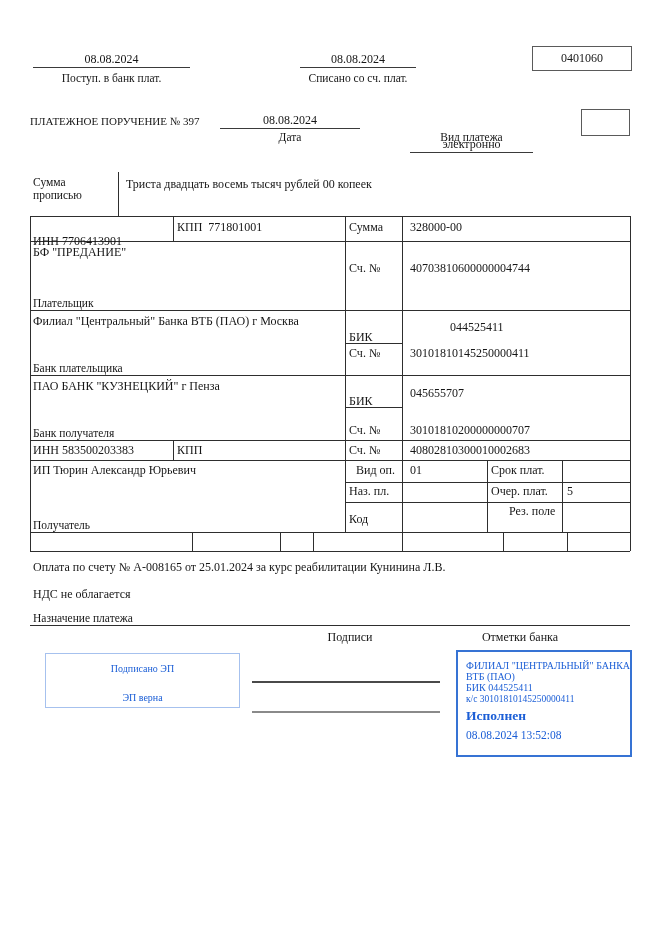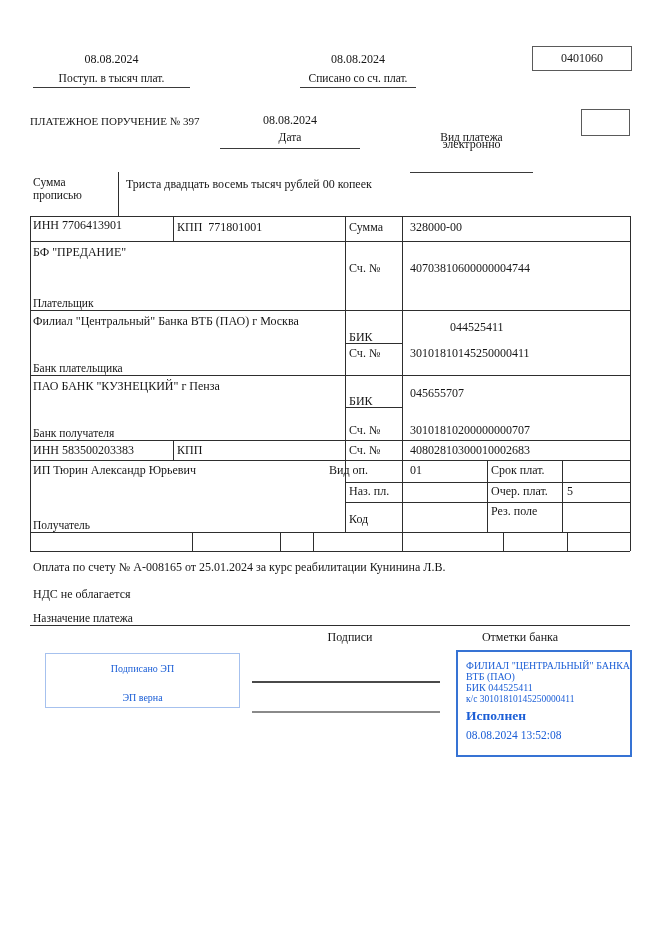--- a/index.html
+++ b/index.html
@@ -8,33 +8,33 @@
     font-family:"Liberation Serif","DejaVu Serif",serif;
     color:#161616;
   }
   .t{position:absolute;font-size:12px;line-height:1.12;white-space:nowrap;}
   .sm{font-size:11.5px;}
   .center{text-align:center;}
   .pre{white-space:pre;}
   .wrap{white-space:normal;}
   .hl{position:absolute;height:1px;background:#2e2e2e;}
   .vl{position:absolute;width:1px;background:#2e2e2e;}
-  .ubox{position:absolute;border-bottom:1px solid #3a3a3a;text-align:center;font-size:12px;padding-bottom:20px;}
+  .ubox{position:absolute;border-bottom:1px solid #3a3a3a;text-align:center;font-size:12px;padding-bottom:0;}
   .fbox{position:absolute;border:1px solid #5a5a5a;text-align:center;}
   .blue{color:var(--stamp-blue,#1b5ed6);}
   .stamp-left{position:absolute;left:45px;top:653px;width:193px;height:53px;border:1px solid #a6c1ee;text-align:center;}
   .stamp-right{position:absolute;left:456px;top:650px;width:172px;height:103px;border:2px solid #3673d4;}
   .stamp-right .t{left:8px;}
   .sigline{position:absolute;height:2px;}
 </style>
 </head>
 <body>
 
 <div class="ubox" style="left:33px;top:52px;width:157px;">08.08.2024</div>
-<div class="t sm center" style="left:33px;top:72px;width:157px;">Поступ. в тысяч плат.</div>
+<div class="t sm center" style="left:33px;top:72px;width:157px;">Поступ. в банк плат.</div>
 <div class="ubox" style="left:300px;top:52px;width:116px;">08.08.2024</div>
 <div class="t sm center" style="left:300px;top:72px;width:116px;">Списано со сч. плат.</div>
 <div class="fbox" style="left:532px;top:46px;width:98px;height:23px;line-height:22px;font-size:12px;">0401060</div>
 
 <div class="t" style="left:30px;top:115px;font-size:11px;">ПЛАТЕЖНОЕ ПОРУЧЕНИЕ № 397</div>
 <div class="ubox" style="left:220px;top:113px;width:140px;">08.08.2024</div>
 <div class="t sm center" style="left:220px;top:131px;width:140px;">Дата</div>
 <div class="ubox" style="left:410px;top:113px;width:123px;margin-top:24px;">электронно</div>
 <div class="t sm center" style="left:410px;top:131px;width:123px;">Вид платежа</div>
 <div class="fbox" style="left:581px;top:109px;width:47px;height:25px;"></div>
@@ -63,21 +63,21 @@
 <div class="vl" style="left:345px;top:216px;height:316px;"></div>
 <div class="vl" style="left:402px;top:216px;height:335px;"></div>
 <div class="vl" style="left:487px;top:460px;height:72px;"></div>
 <div class="vl" style="left:562px;top:460px;height:72px;"></div>
 <div class="vl" style="left:192px;top:532px;height:19px;"></div>
 <div class="vl" style="left:280px;top:532px;height:19px;"></div>
 <div class="vl" style="left:313px;top:532px;height:19px;"></div>
 <div class="vl" style="left:503px;top:532px;height:19px;"></div>
 <div class="vl" style="left:567px;top:532px;height:19px;"></div>
 
-<div class="t" style="left:33px;top:219px;">ИНН 7706413901</div>
+<div class="t" style="left:33px;top:235px;">ИНН 7706413901</div>
 <div class="t pre" style="left:177px;top:221px;">КПП  771801001</div>
 <div class="t" style="left:349px;top:221px;">Сумма</div>
 <div class="t" style="left:410px;top:221px;">328000-00</div>
 
 <div class="t" style="left:33px;top:246px;">БФ "ПРЕДАНИЕ"</div>
 <div class="t" style="left:349px;top:262px;">Сч. №</div>
 <div class="t" style="left:410px;top:262px;">40703810600000004744</div>
 <div class="t sm" style="left:33px;top:297px;">Плательщик</div>
 
 <div class="t" style="left:33px;top:315px;">Филиал "Центральный" Банка ВТБ (ПАО) г Москва</div>
@@ -93,31 +93,31 @@
 <div class="t" style="left:349px;top:424px;">Сч. №</div>
 <div class="t" style="left:410px;top:424px;">30101810200000000707</div>
 <div class="t sm" style="left:33px;top:427px;">Банк получателя</div>
 
 <div class="t" style="left:33px;top:444px;">ИНН 583500203383</div>
 <div class="t" style="left:177px;top:444px;">КПП</div>
 <div class="t" style="left:349px;top:444px;">Сч. №</div>
 <div class="t" style="left:410px;top:444px;">40802810300010002683</div>
 
 <div class="t" style="left:33px;top:464px;">ИП Тюрин Александр Юрьевич</div>
-<div class="t" style="left:329px;top:464px;font-family:Liberation Serif, serif;">Вид оп.</div>
+<div class="t" style="left:356px;top:464px;font-family:Liberation Serif, serif;">Вид оп.</div>
 <div class="t" style="left:410px;top:464px;">01</div>
 <div class="t" style="left:491px;top:464px;">Срок плат.</div>
 <div class="t" style="left:567px;top:464px;"></div>
 <div class="t" style="left:349px;top:485px;">Наз. пл.</div>
 <div class="t" style="left:410px;top:485px;"></div>
 <div class="t" style="left:491px;top:485px;">Очер. плат.</div>
 <div class="t" style="left:567px;top:485px;">5</div>
 <div class="t" style="left:349px;top:513px;">Код</div>
 <div class="t" style="left:410px;top:513px;"></div>
-<div class="t" style="left:491px;top:505px;">Рез. поле</div>
+<div class="t" style="left:509px;top:505px;">Рез. поле</div>
 <div class="t" style="left:567px;top:505px;"></div>
 <div class="t sm" style="left:33px;top:519px;">Получатель</div>
 
 <div class="t" style="left:33px;top:561px;">Оплата по счету № А-008165 от 25.01.2024 за курс реабилитации Кунинина Л.В.</div>
 <div class="t" style="left:33px;top:576px;margin-top:12px;">НДС не облагается</div>
 <div class="t sm" style="left:33px;top:612px;">Назначение платежа</div>
 <div class="hl" style="left:30px;top:625px;width:600px;"></div>
 
 <div class="t center" style="left:280px;top:631px;width:140px;">Подписи</div>
 <div class="t center" style="left:450px;top:631px;width:140px;">Отметки банка</div>

